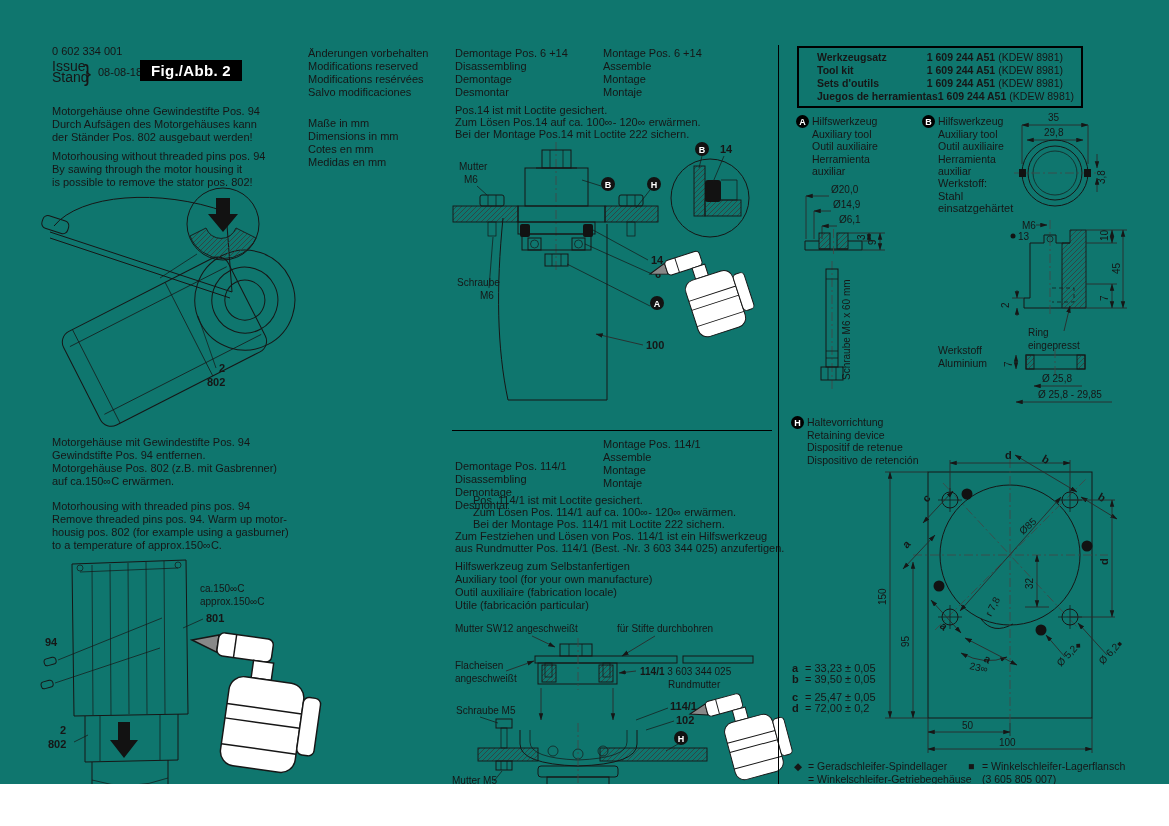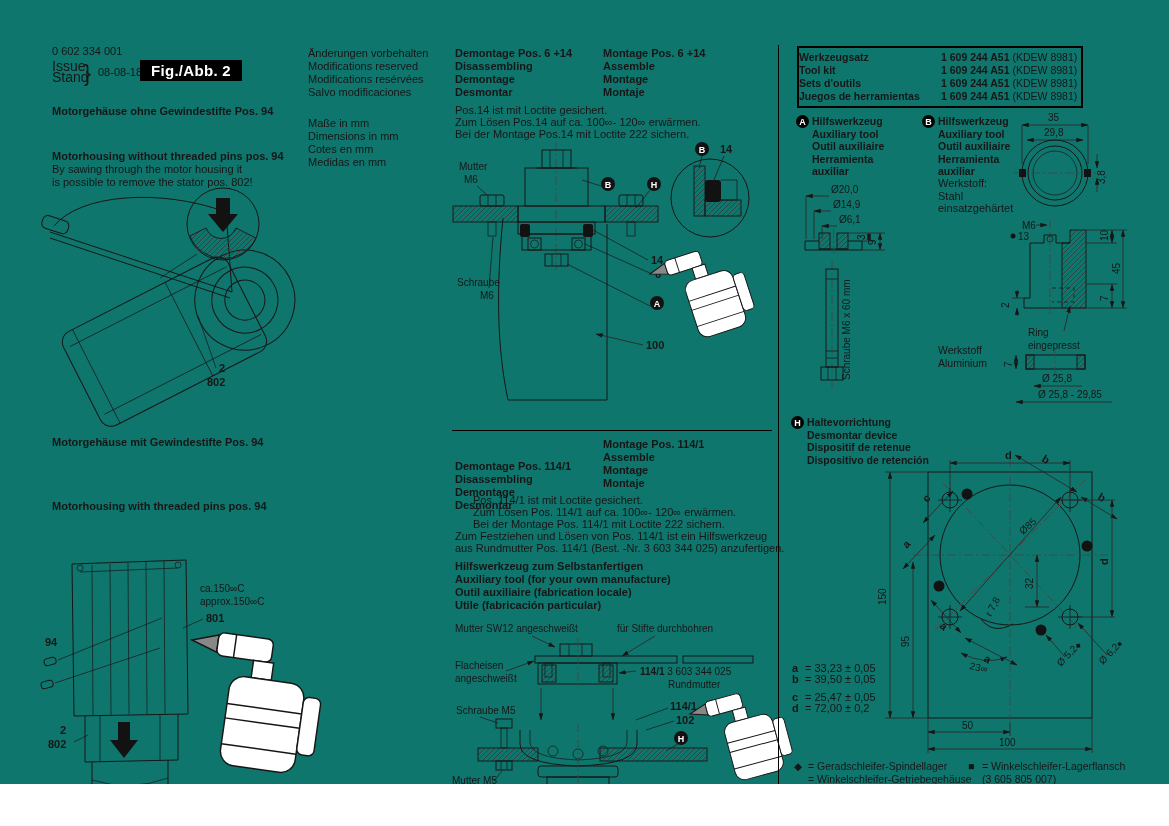--- a/index.html
+++ b/index.html
@@ -1,26 +1,26 @@
 <!DOCTYPE html>
 <html><head>
 <meta charset="utf-8">
 <style>
 *{margin:0;padding:0;box-sizing:border-box}
 html,body{background:#fff}
 .page{position:relative;width:1169px;height:784px;background:#0f766e;overflow:hidden;
   font-family:"Liberation Sans",sans-serif;color:#161616}
 .abs{position:absolute}
 .txt{font-size:11px;line-height:13px;white-space:pre-line}
-.b{font-weight:700}
+.b{font-weight:400}
 .figbox{background:#000;color:#fff;font-weight:700;font-size:15px;line-height:21px;padding:0 11px;letter-spacing:.3px}
 .brace{font-size:21px;font-weight:400;transform:scaleY(1.15);transform-origin:top}
 .vr{position:absolute;width:1px;background:#000}
 .hr2{position:absolute;height:1px;background:#000}
-.tk{border:2px solid #000;padding:3px 0}
+.tk{border:2px solid #000;padding:3px 18px}
 .tkrow{display:flex;font-size:10.5px;line-height:13px;font-weight:700;white-space:nowrap}
 .tklab{width:142px}
 .tksuf{font-weight:400;margin-left:3px}
 .badge{display:inline-flex;align-items:center;justify-content:center;flex:none;
   width:13px;height:13px;border-radius:50%;background:#000;color:#fff;font-size:9px;font-weight:700}
 .titleblk{display:flex;gap:3px}
 .tolrow{display:flex;font-size:11px;line-height:11px}
 .tolk{font-weight:700;width:13px}
 .legrow{display:flex;font-size:10.5px;line-height:13px}
 .legsym{width:14px}
@@ -73,26 +73,34 @@
   <div class="abs txt" style="left:308px;top:117px">Maße in mm
 Dimensions in mm
 Cotes en mm
 Medidas en mm</div>
   <div class="abs txt" style="left:308px;top:47px">Änderungen vorbehalten
 Modifications reserved
 Modifications resérvées
 Salvo modificaciones</div>
 
   <div class="abs txt b" style="left:52px;top:105px">Motorgehäuse ohne Gewindestifte Pos. 94</div>
+  <div class="abs txt" style="left:52px;top:118px">Durch Aufsägen des Motorgehäuses kann
+der Ständer Pos. 802 ausgebaut werden!</div>
   <div class="abs txt b" style="left:52px;top:150px">Motorhousing without threaded pins pos. 94</div>
   <div class="abs txt" style="left:52px;top:163px">By sawing through the motor housing it
 is possible to remove the stator pos. 802!</div>
 
   <div class="abs txt b" style="left:52px;top:436px">Motorgehäuse mit Gewindestifte Pos. 94</div>
+  <div class="abs txt" style="left:52px;top:449px">Gewindstifte Pos. 94 entfernen.
+Motorgehäuse Pos. 802 (z.B. mit Gasbrenner)
+auf ca.150∞C erwärmen.</div>
   <div class="abs txt b" style="left:52px;top:500px">Motorhousing with threaded pins pos. 94</div>
+  <div class="abs txt" style="left:52px;top:513px">Remove threaded pins pos. 94. Warm up motor-
+housig pos. 802 (for example using a gasburner)
+to a temperature of approx.150∞C.</div>
 
   <svg style="left:40px;top:186px" width="265" height="247" viewBox="0 0 265 247">
     <path class="ln" d="M14,40 C40,8 120,2 186,26"></path>
     <path class="ln" d="M10,52 L190,112"></path>
     <path class="ln" d="M10,46 L192,106"></path>
     <rect class="ln" x="2" y="32" width="27" height="13" rx="5" transform="rotate(18 15 38)"></rect>
     <path class="ln" d="M186,26 L192,106"></path>
     <g transform="rotate(-27 130 150)">
       <rect class="ln" x="30" y="100" width="185" height="105" rx="12"></rect>
       <line class="ln thin" x1="36" y1="114" x2="212" y2="114"></line>
@@ -422,21 +430,21 @@
     <text transform="rotate(-90 12 255)" x="12" y="255">7</text>
     <text x="42" y="270">Ø 25,8</text>
     <line class="dim" x1="82" y1="274" x2="34" y2="274" marker-end="url(#ah)"></line>
     <text x="38" y="286">Ø 25,8 - 29,85</text>
     <line class="dim" x1="112" y1="290" x2="16" y2="290" marker-end="url(#ah)"></line>
   </svg>
 
   <div class="abs titleblk" style="left:791px;top:416px">
     <span class="badge">H</span>
     <div class="txt b" style="font-size:10.5px;line-height:12.5px">Haltevorrichtung
-Desmontar device
+Retaining device
 Dispositif de retenue
 Dispositivo de retención</div>
   </div>
 
   <svg style="left:865px;top:445px" width="304" height="315" viewBox="0 0 304 315">
     <rect class="ln" x="63" y="27" width="164" height="246" stroke-width="1.4"></rect>
     <circle class="ln" cx="145" cy="110" r="70" stroke-width="1.3"></circle>
     <path class="ln" d="M116,174 Q128,190 148,179" stroke-width="1.3"></path>
     <line class="cl" x1="48" y1="110" x2="243" y2="110"></line>
     <line class="cl" x1="145" y1="14" x2="145" y2="278"></line>

